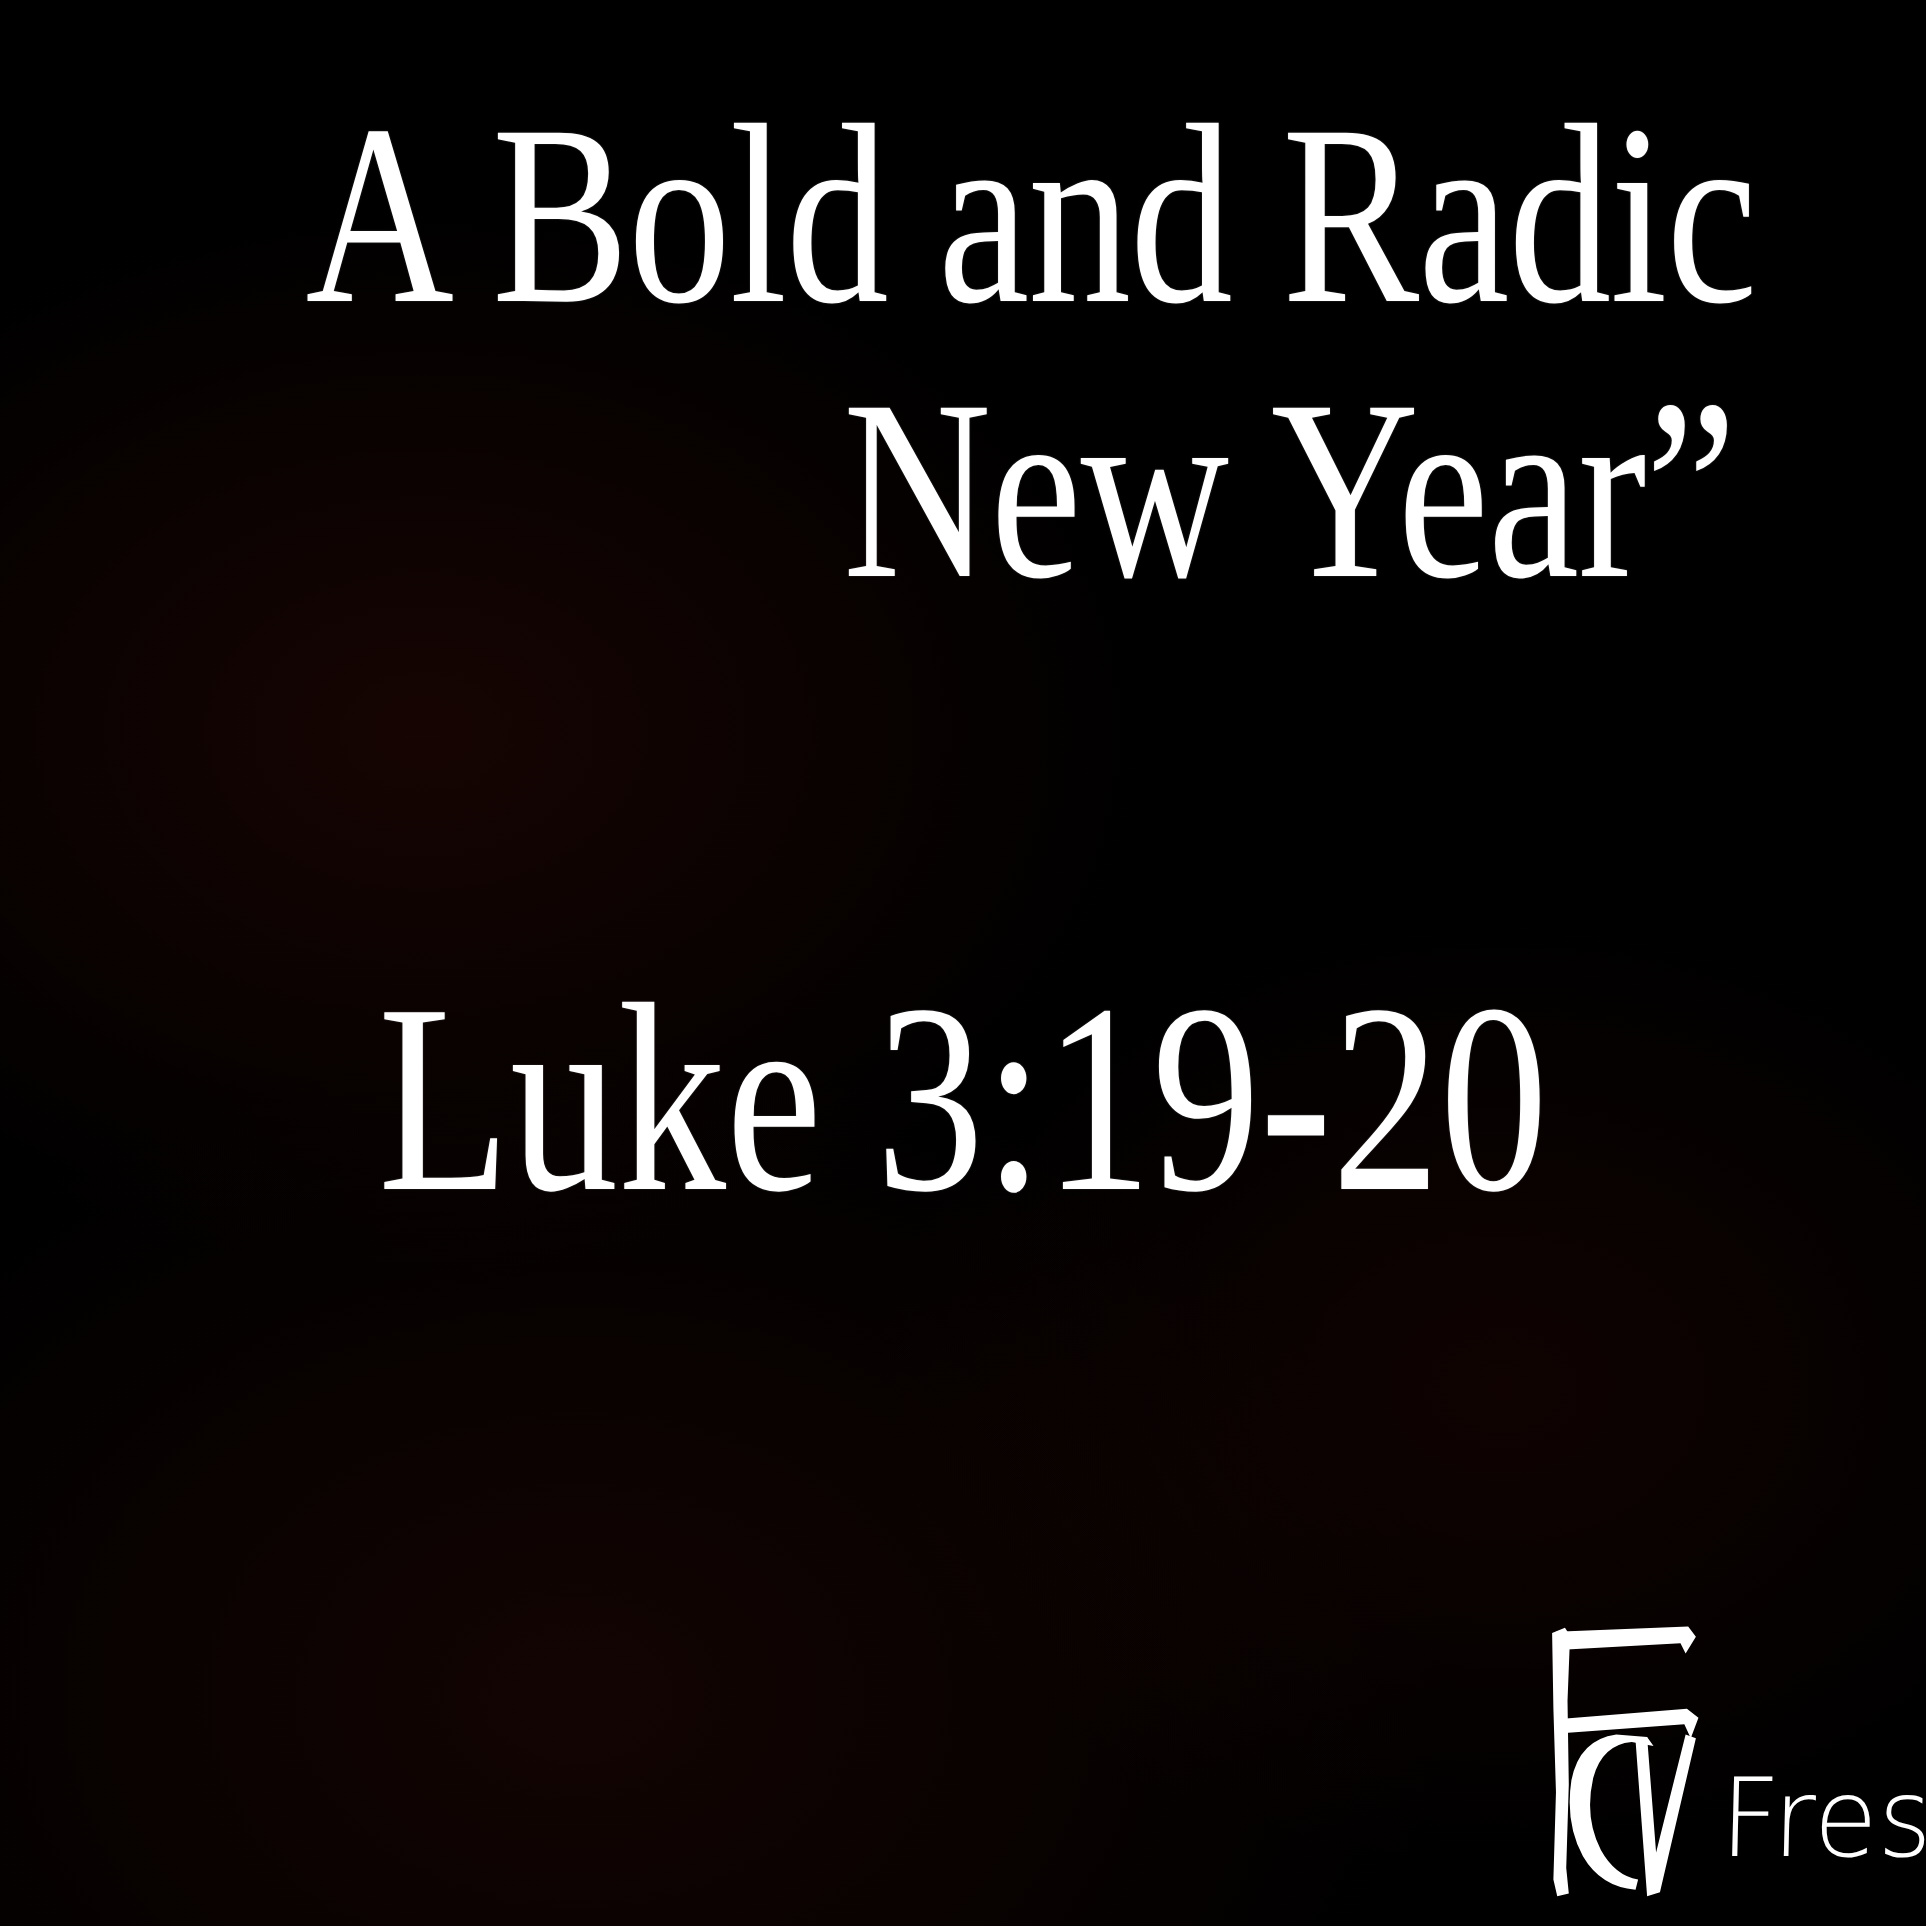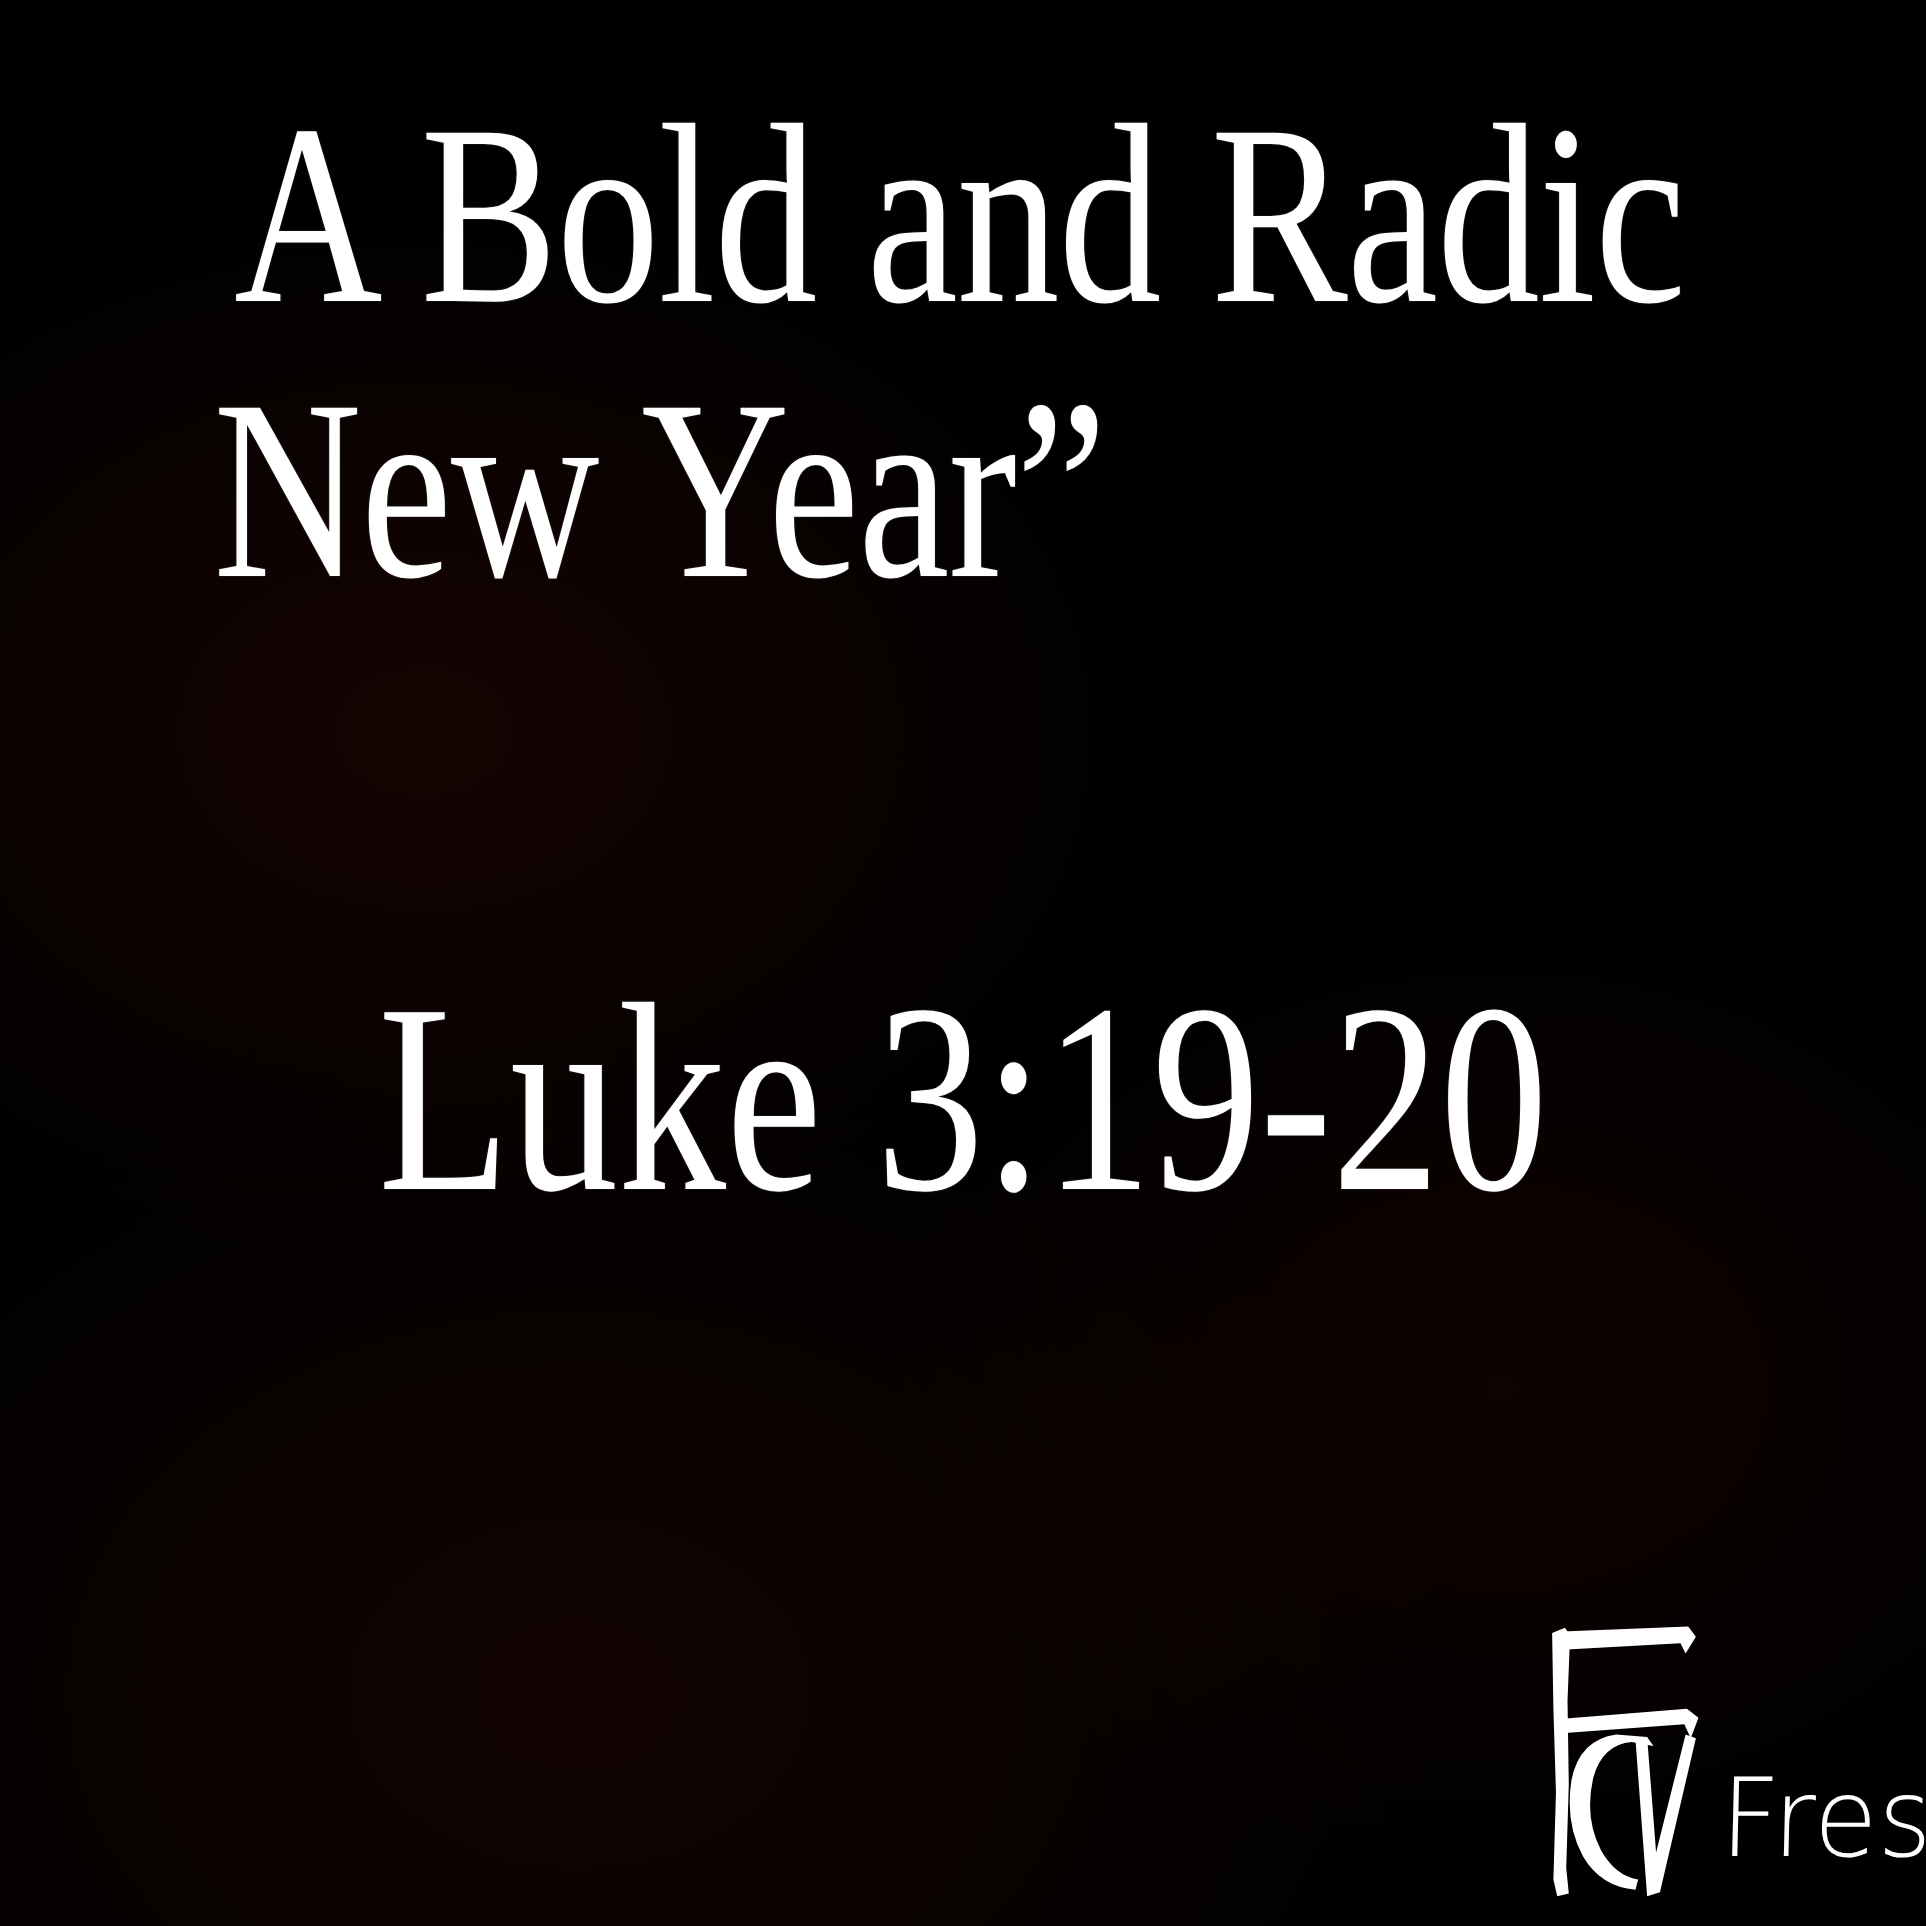--- a/index.html
+++ b/index.html
@@ -25,21 +25,21 @@
       radial-gradient(ellipse 60% 45% at 30% 88%, rgba(46,10,5,0.40) 0%, rgba(0,0,0,0) 75%),
       #000000;
     pointer-events: none;
   }
 
   .title-block {
     position: absolute;
     left: 0;
     right: 0;
     top: 77px;
-    text-align: left;
+    text-align: right;
     padding-left: 23px;
   }
   .title-line {
     display: block;
     color: #ffffff;
     font-size: 257px;
     line-height: 1.07;
     font-weight: 400;
     letter-spacing: -1.3px;
     white-space: nowrap;

